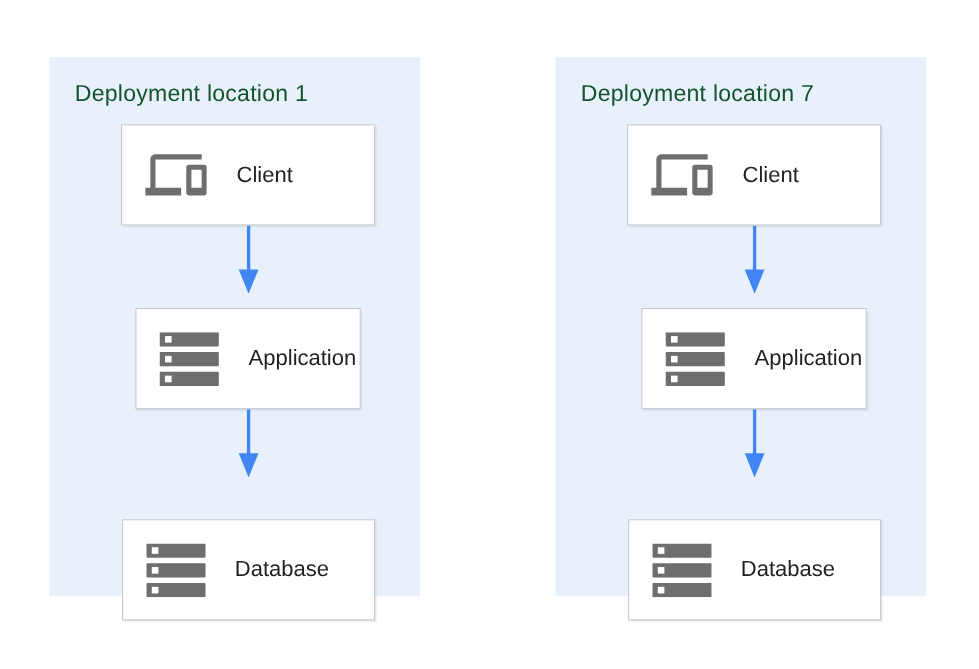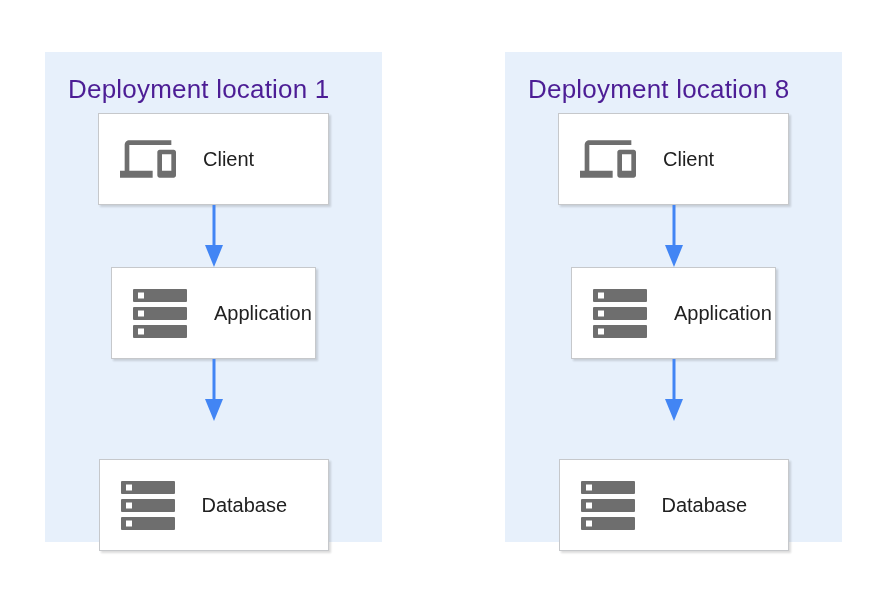--- a/index.html
+++ b/index.html
@@ -21,47 +21,47 @@
     width: 337px;
     height: 490px;
     background: #e7f0fb;
   }
   .panel.p0 { left: 45px; }
   .panel.p1 { left: 505px; }
   .panel-title {
     position: absolute;
     top: 22px;
     left: 23px;
-    font-size: 26px;
-    color: #4c1d95;
+    font-size: 21px;
+    color: #14532d;
     letter-spacing: 0.2px;
     white-space: nowrap;
   }
   .flow {
     position: absolute;
     top: 61px;
-    left: 0;
+    left: 12px;
     width: 100%;
     display: flex;
     flex-direction: column;
     align-items: center;
   }
   .node {
     box-sizing: border-box;
     height: 92px;
     background: #ffffff;
     border: 1px solid #c6c8cb;
     box-shadow: 1.5px 1.5px 2px rgba(0,0,0,0.14);
     display: flex;
     align-items: center;
     padding-left: 21px;
     gap: 27px;
   }
   .node-client      { width: 231px; }
-  .node-application { width: 205px; }
+  .node-application { width: 205px; margin-top: 13px; }
   .node-database    { width: 230px; margin-top: 38px; }
   .node-label {
     font-size: 20px;
     color: #212121;
     white-space: nowrap;
   }
   .icon { flex: 0 0 auto; display: block; }
   .arrow { display: block; }
 </style>
 </head>
@@ -119,21 +119,21 @@
             <rect x="5" y="39.5" width="6" height="6"></rect>
           </g>
         </svg>
         <span class="node-label">Database</span>
       </div>
 
     </div>
   </div>
 
   <div class="panel p1">
-    <div class="panel-title">Deployment location 8</div>
+    <div class="panel-title">Deployment location 7</div>
     <div class="flow">
 
       <div class="node node-client">
         <svg class="icon" width="56" height="56" viewBox="0 0 24 24">
           <path fill="#6e6e6e" d="M4 6h18V4H4c-1.1 0-2 .9-2 2v11H0v3h14v-3H4V6zm19 2h-6c-.55 0-1 .45-1 1v10c0 .55.45 1 1 1h6c.55 0 1-.45 1-1V9c0-.55-.45-1-1-1zm-1 9h-4v-7h4v7z"></path>
         </svg>
         <span class="node-label">Client</span>
       </div>
 
       <svg class="arrow" width="22" height="62" viewBox="0 0 22 62">

